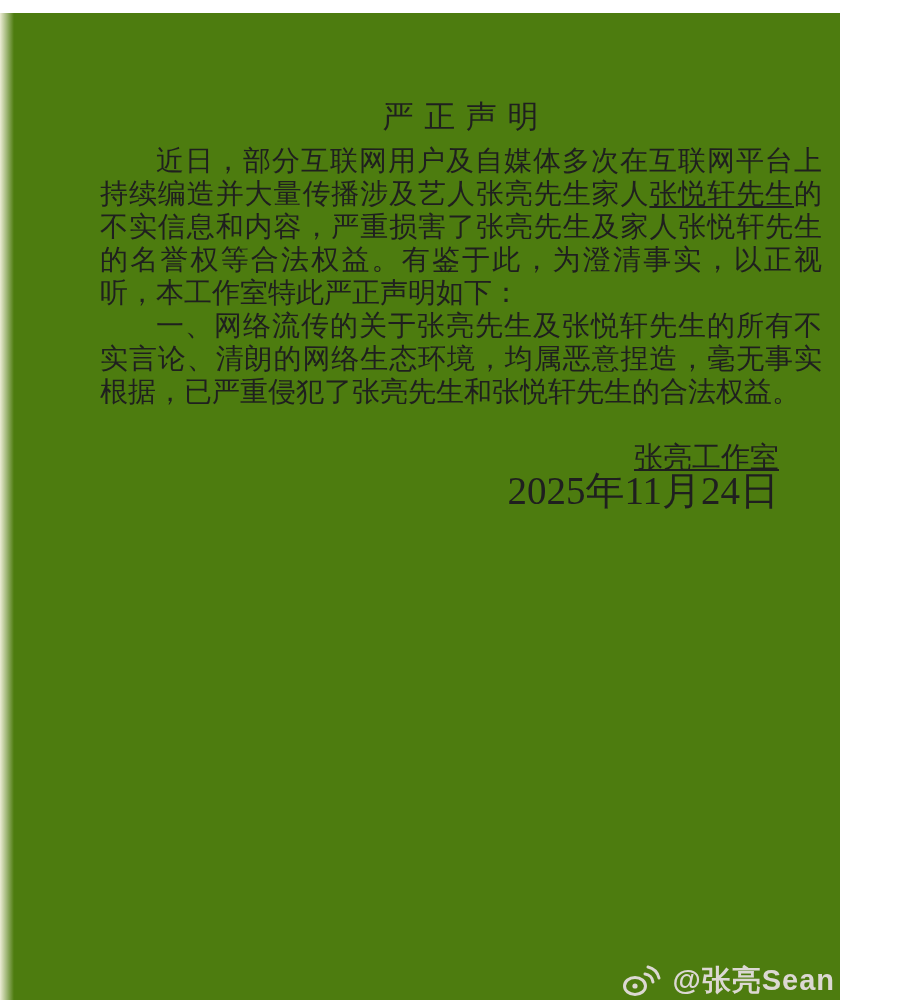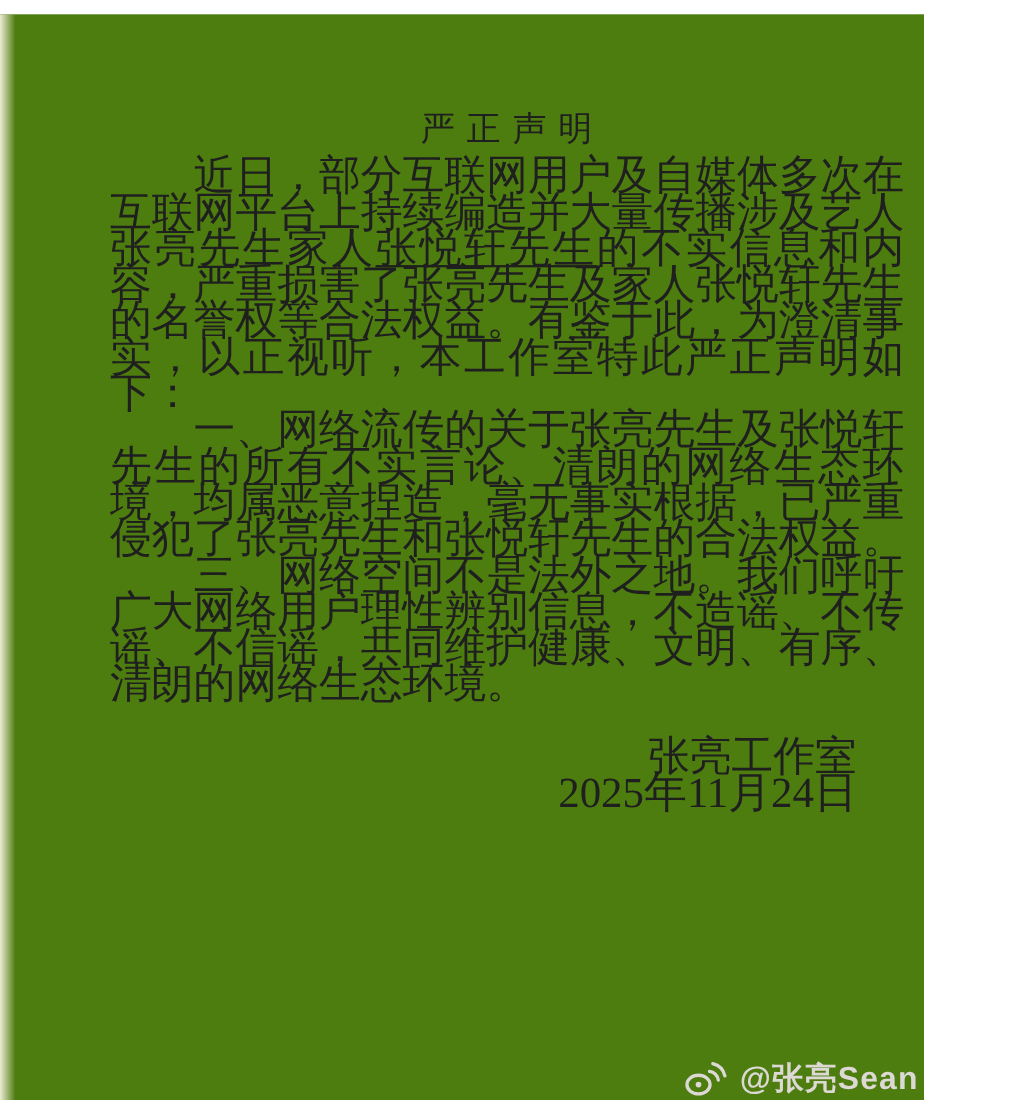--- a/index.html
+++ b/index.html
@@ -34,38 +34,39 @@
   .title {
     margin: 0 0 7px 0;
     font-size: 31px;
     line-height: 40px;
     font-weight: 400;
     text-align: center;
     letter-spacing: 1px;
   }
   .para {
     margin: 0;
-    font-size: 38px;
+    font-size: 28px;
     line-height: 33px;
     text-align: justify;
     text-indent: 2em;
     word-break: normal;
   }
   .para u {
     text-underline-offset: 3px;
     text-decoration-thickness: 2px;
   }
   .sign-block {
     margin-top: 33px;
     padding-right: 43px;
     text-align: right;
   }
   .signature {
-    font-size: 38px;
+    font-size: 29px;
     line-height: 33px;
+    text-decoration: underline;
   }
   .date {
     font-size: 39px;
     line-height: 33px;
     font-family: Liberation Serif, serif;
   }
   .watermark {
     position: absolute;
     right: 5px;
     bottom: 12px;
@@ -84,21 +85,20 @@
 </style>
 </head>
 <body>
 
 <div class="page">
   <div class="content">
     <h1 class="title">严 正 声 明</h1>
     <div>
         <p class="para"><span>近日，部分互联网用户及自媒体多次在互联网平台上持续编造并大量传播涉及艺人张亮先生家人</span><u>张悦轩先生</u><span>的不实信息和内容，严重损害了张亮先生及家人张悦轩先生的名誉权等合法权益。有鉴于此，为澄清事实，以正视听，本工作室特此严正声明如下：</span></p>
         <p class="para"><span>一、网络流传的关于张亮先生及张悦轩先生的所有不实言论、清朗的网络生态环境，均属恶意捏造，毫无事实根据，已严重侵犯了张亮先生和张悦轩先生的合法权益。</span></p>
-        <p class="para"><span>三、网络空间不是法外之地。我们呼吁广大网络用户理性辨别信息，不造谣、不传谣、不信谣，共同维护健康、文明、有序、清朗的网络生态环境。</span></p>
       </div>
     <div class="sign-block">
       <div class="signature">张亮工作室</div>
       <div class="date">2025年11月24日</div>
     </div>
   </div>
 
   <div class="watermark">
     <span>
       <svg width="40" height="34" viewBox="0 0 40 34" fill="none" xmlns="http://www.w3.org/2000/svg">

